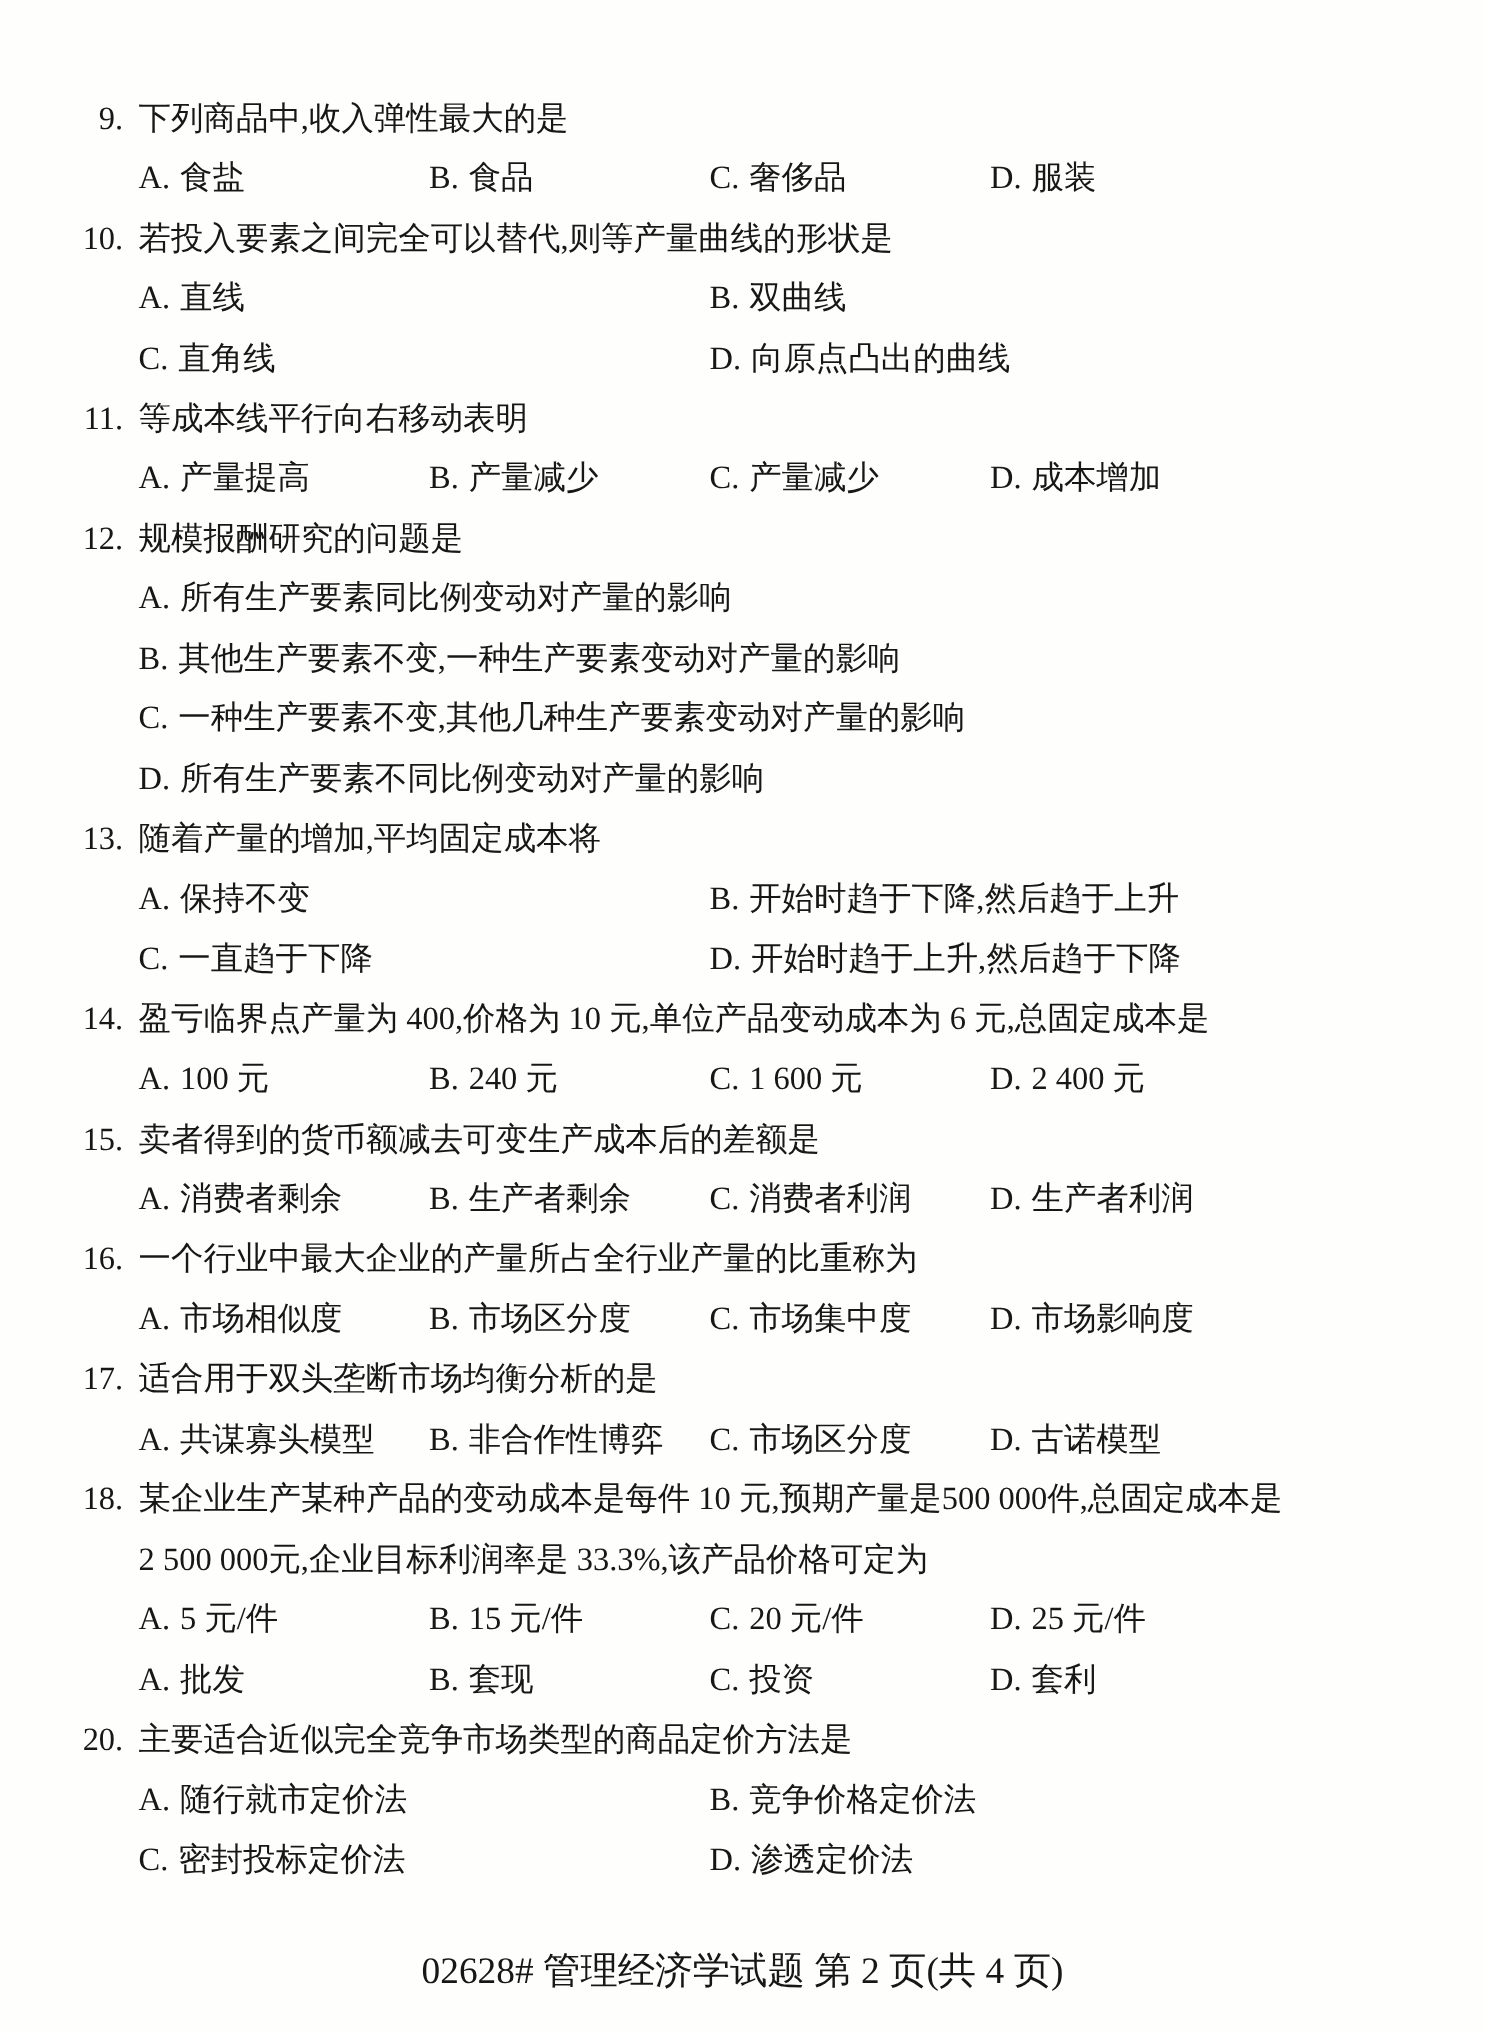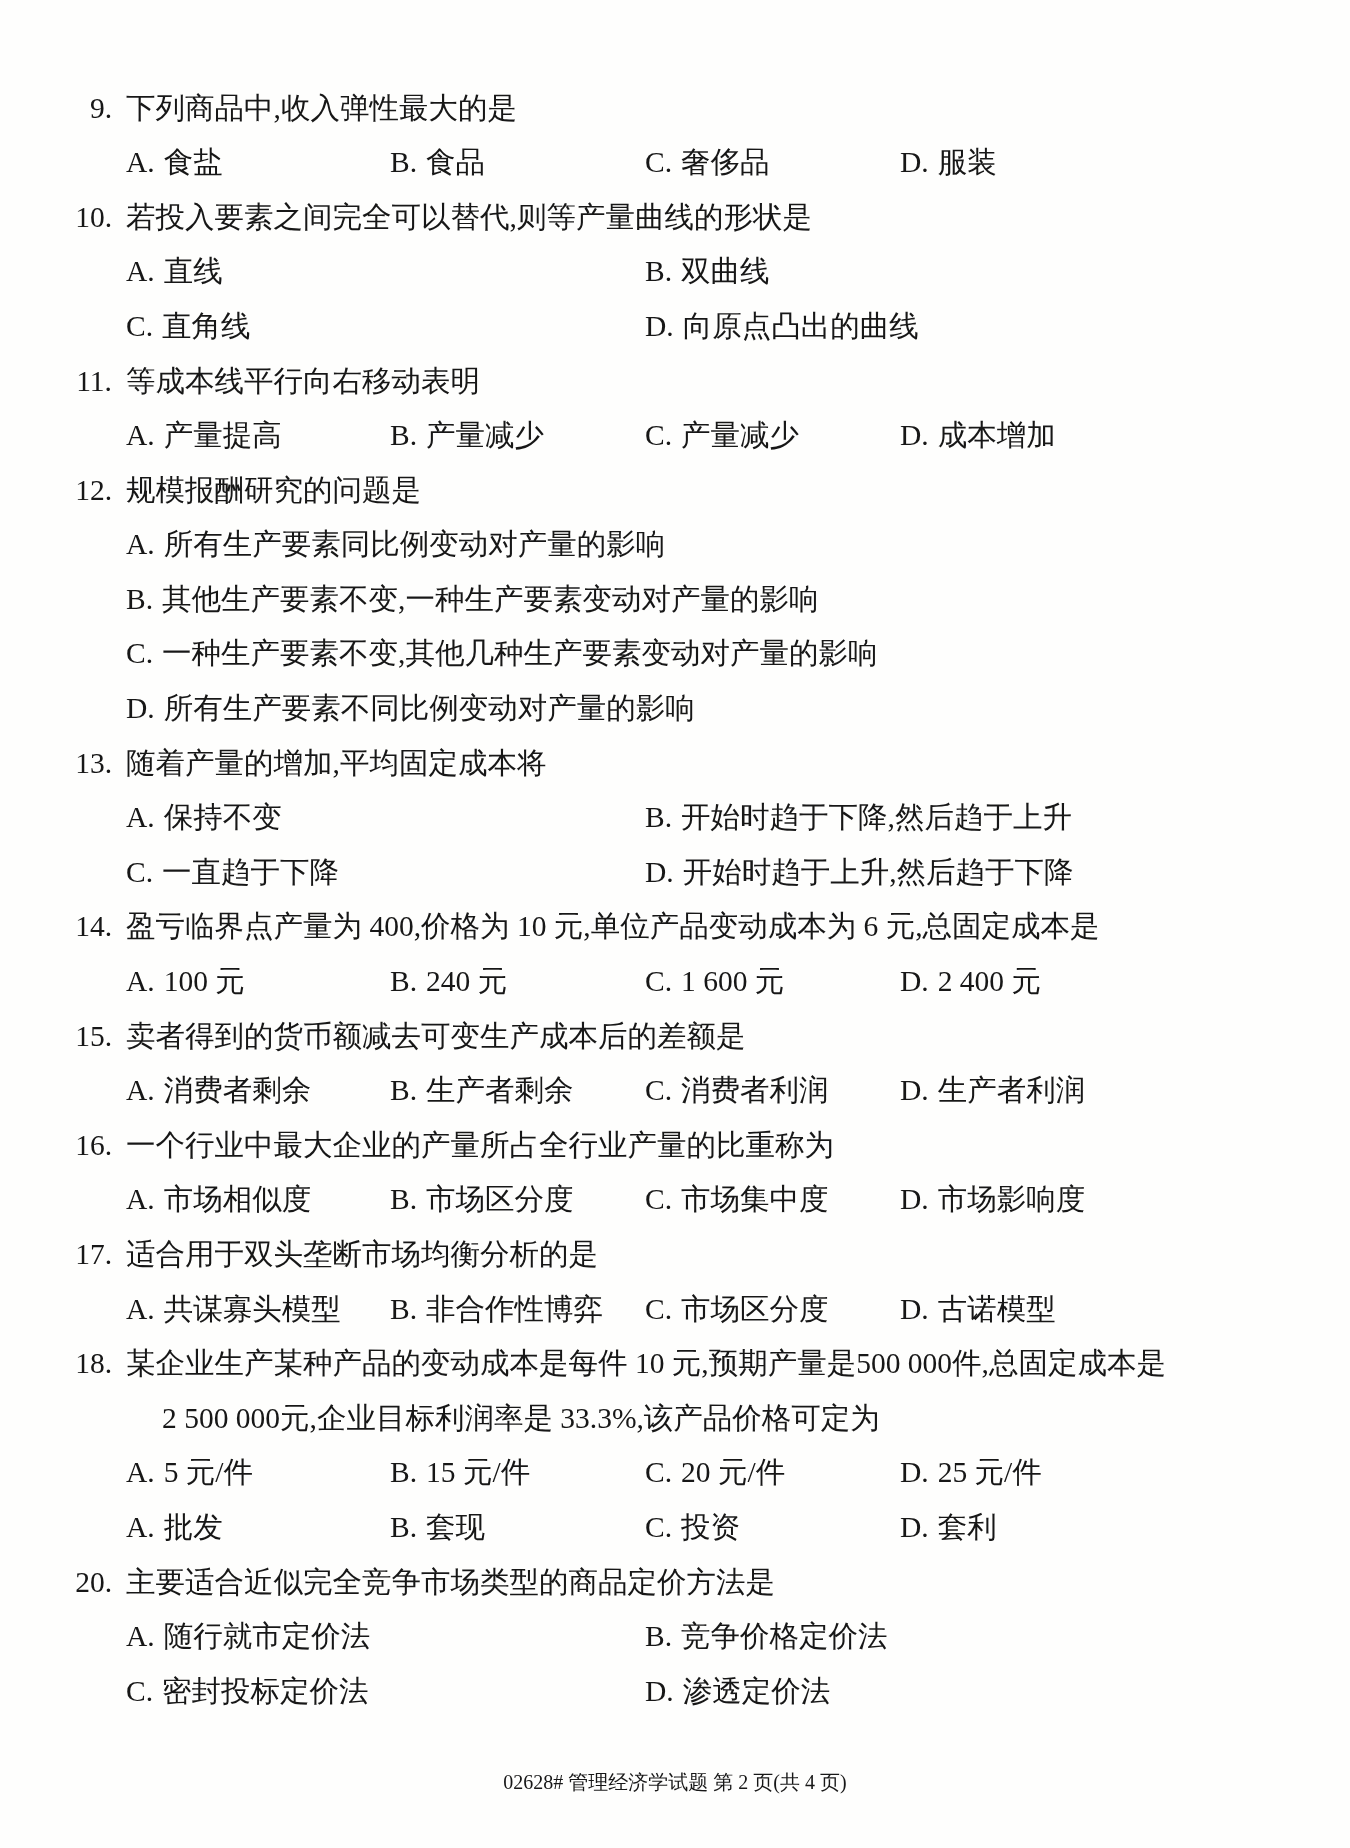--- a/index.html
+++ b/index.html
@@ -16,33 +16,33 @@
   .row {
     height:54.6px;
     display:flex;
     align-items:center;
     font-size:29.5px;
     white-space:nowrap;
     line-height:1;
   }
   .qnum  { flex:0 0 112px; text-align:right; }
   .qtext { padding-left:14px;text-align:right; }
-  .cont  { padding-left:126px;margin-left:36px; }
+  .cont  { padding-left:126px; }
   .opts  { padding-left:126px; }
   .opt   { display:flex; align-items:center; }
   .olabel{ padding-right:9px; }
   .grid4 .opt:nth-child(1){ width:264px; }
   .grid4 .opt:nth-child(2){ width:255px; }
   .grid4 .opt:nth-child(3){ width:255px; }
   .grid4 .opt:nth-child(4){ flex:1; }
   .grid2 .opt:nth-child(1){ width:519px; }
   .grid2 .opt:nth-child(2){ flex:1; }
   .footer-row {
     position:absolute; left:0; top:1769px; width:100%;
-    text-align:center; font-size:20px;
+    text-align:center; font-size:34px;
   }
 </style>
 </head>
 <body>
 
 <div class="page">
   <div class="content">
 
     <div class="row">
       <span class="qnum">9.</span>

